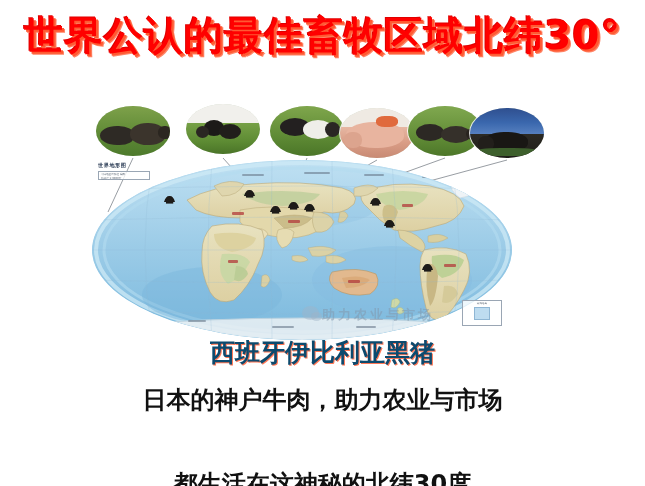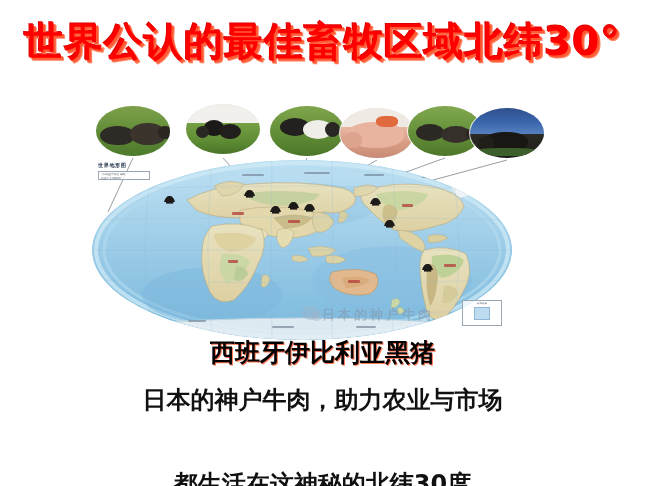--- a/index.html
+++ b/index.html
@@ -7,21 +7,21 @@
     width:645px;height:486px;
     background:#ffffff;
     font-family:"DejaVu Sans","Liberation Sans",sans-serif;
     overflow:hidden;
     position:relative;
   }
   #slide{position:relative;width:645px;height:486px;background:#fff;overflow:hidden;}
 
   
   .title{
-    position:absolute;left:0;top:22px;width:645px;
+    position:absolute;left:0;top:16px;width:645px;
     text-align:center;
     font-size:39px;
     font-weight:bold;
     letter-spacing:1px;
     color:#FF0000;
     font-family:"DejaVu Sans","Liberation Sans",sans-serif;
     text-shadow:
        2px 2px 0 #ff5a33,
        3px 3px 0 #ff8466,
       -1px -1px 0 #e00000;
@@ -130,21 +130,21 @@
     border-radius:50%;background:rgba(160,180,200,.45);z-index:8;
   }
   .wm-icon:after{
     content:"";position:absolute;left:9px;top:6px;width:11px;height:9px;
     border-radius:50%;background:rgba(160,180,200,.45);
   }
 
   
   .sub-red{
     position:absolute;left:0;top:340px;width:645px;text-align:center;
-    font-size:25px;font-weight:bold;color:#000000;
+    font-size:25px;font-weight:bold;color:#0c4a6e;
     text-shadow:1px 1px 0 #ff7755;
     white-space:nowrap;line-height:1;
   }
   .line2{
     position:absolute;left:0;top:388px;width:645px;text-align:center;
     font-size:24px;font-weight:bold;color:#111111;white-space:nowrap;line-height:1;
   }
   .line3{
     position:absolute;left:0;top:436px;width:645px;text-align:center;
     font-size:24px;font-weight:bold;color:#111111;white-space:nowrap;line-height:1;margin-top:36px;
@@ -355,20 +355,20 @@
     <div class="map-legend">
       <div>中国地图出版社 编制</div>
       <div>比例尺  1:9000万</div>
     </div>
     <div class="map-scale">
       <div>南海诸岛</div>
       <div class="sq"></div>
     </div>
 
     <div class="wm-icon"></div>
-    <div class="watermark">日本的神户牛肉</div>
+    <div class="watermark">助力农业与市场</div>
   </div>
 
   <div class="sub-red">西班牙伊比利亚黑猪</div>
   <div class="line2">日本的神户牛肉，助力农业与市场</div>
   <div class="line3">都生活在这神秘的北纬30度</div>
 
 </div>
 
 </body></html>

